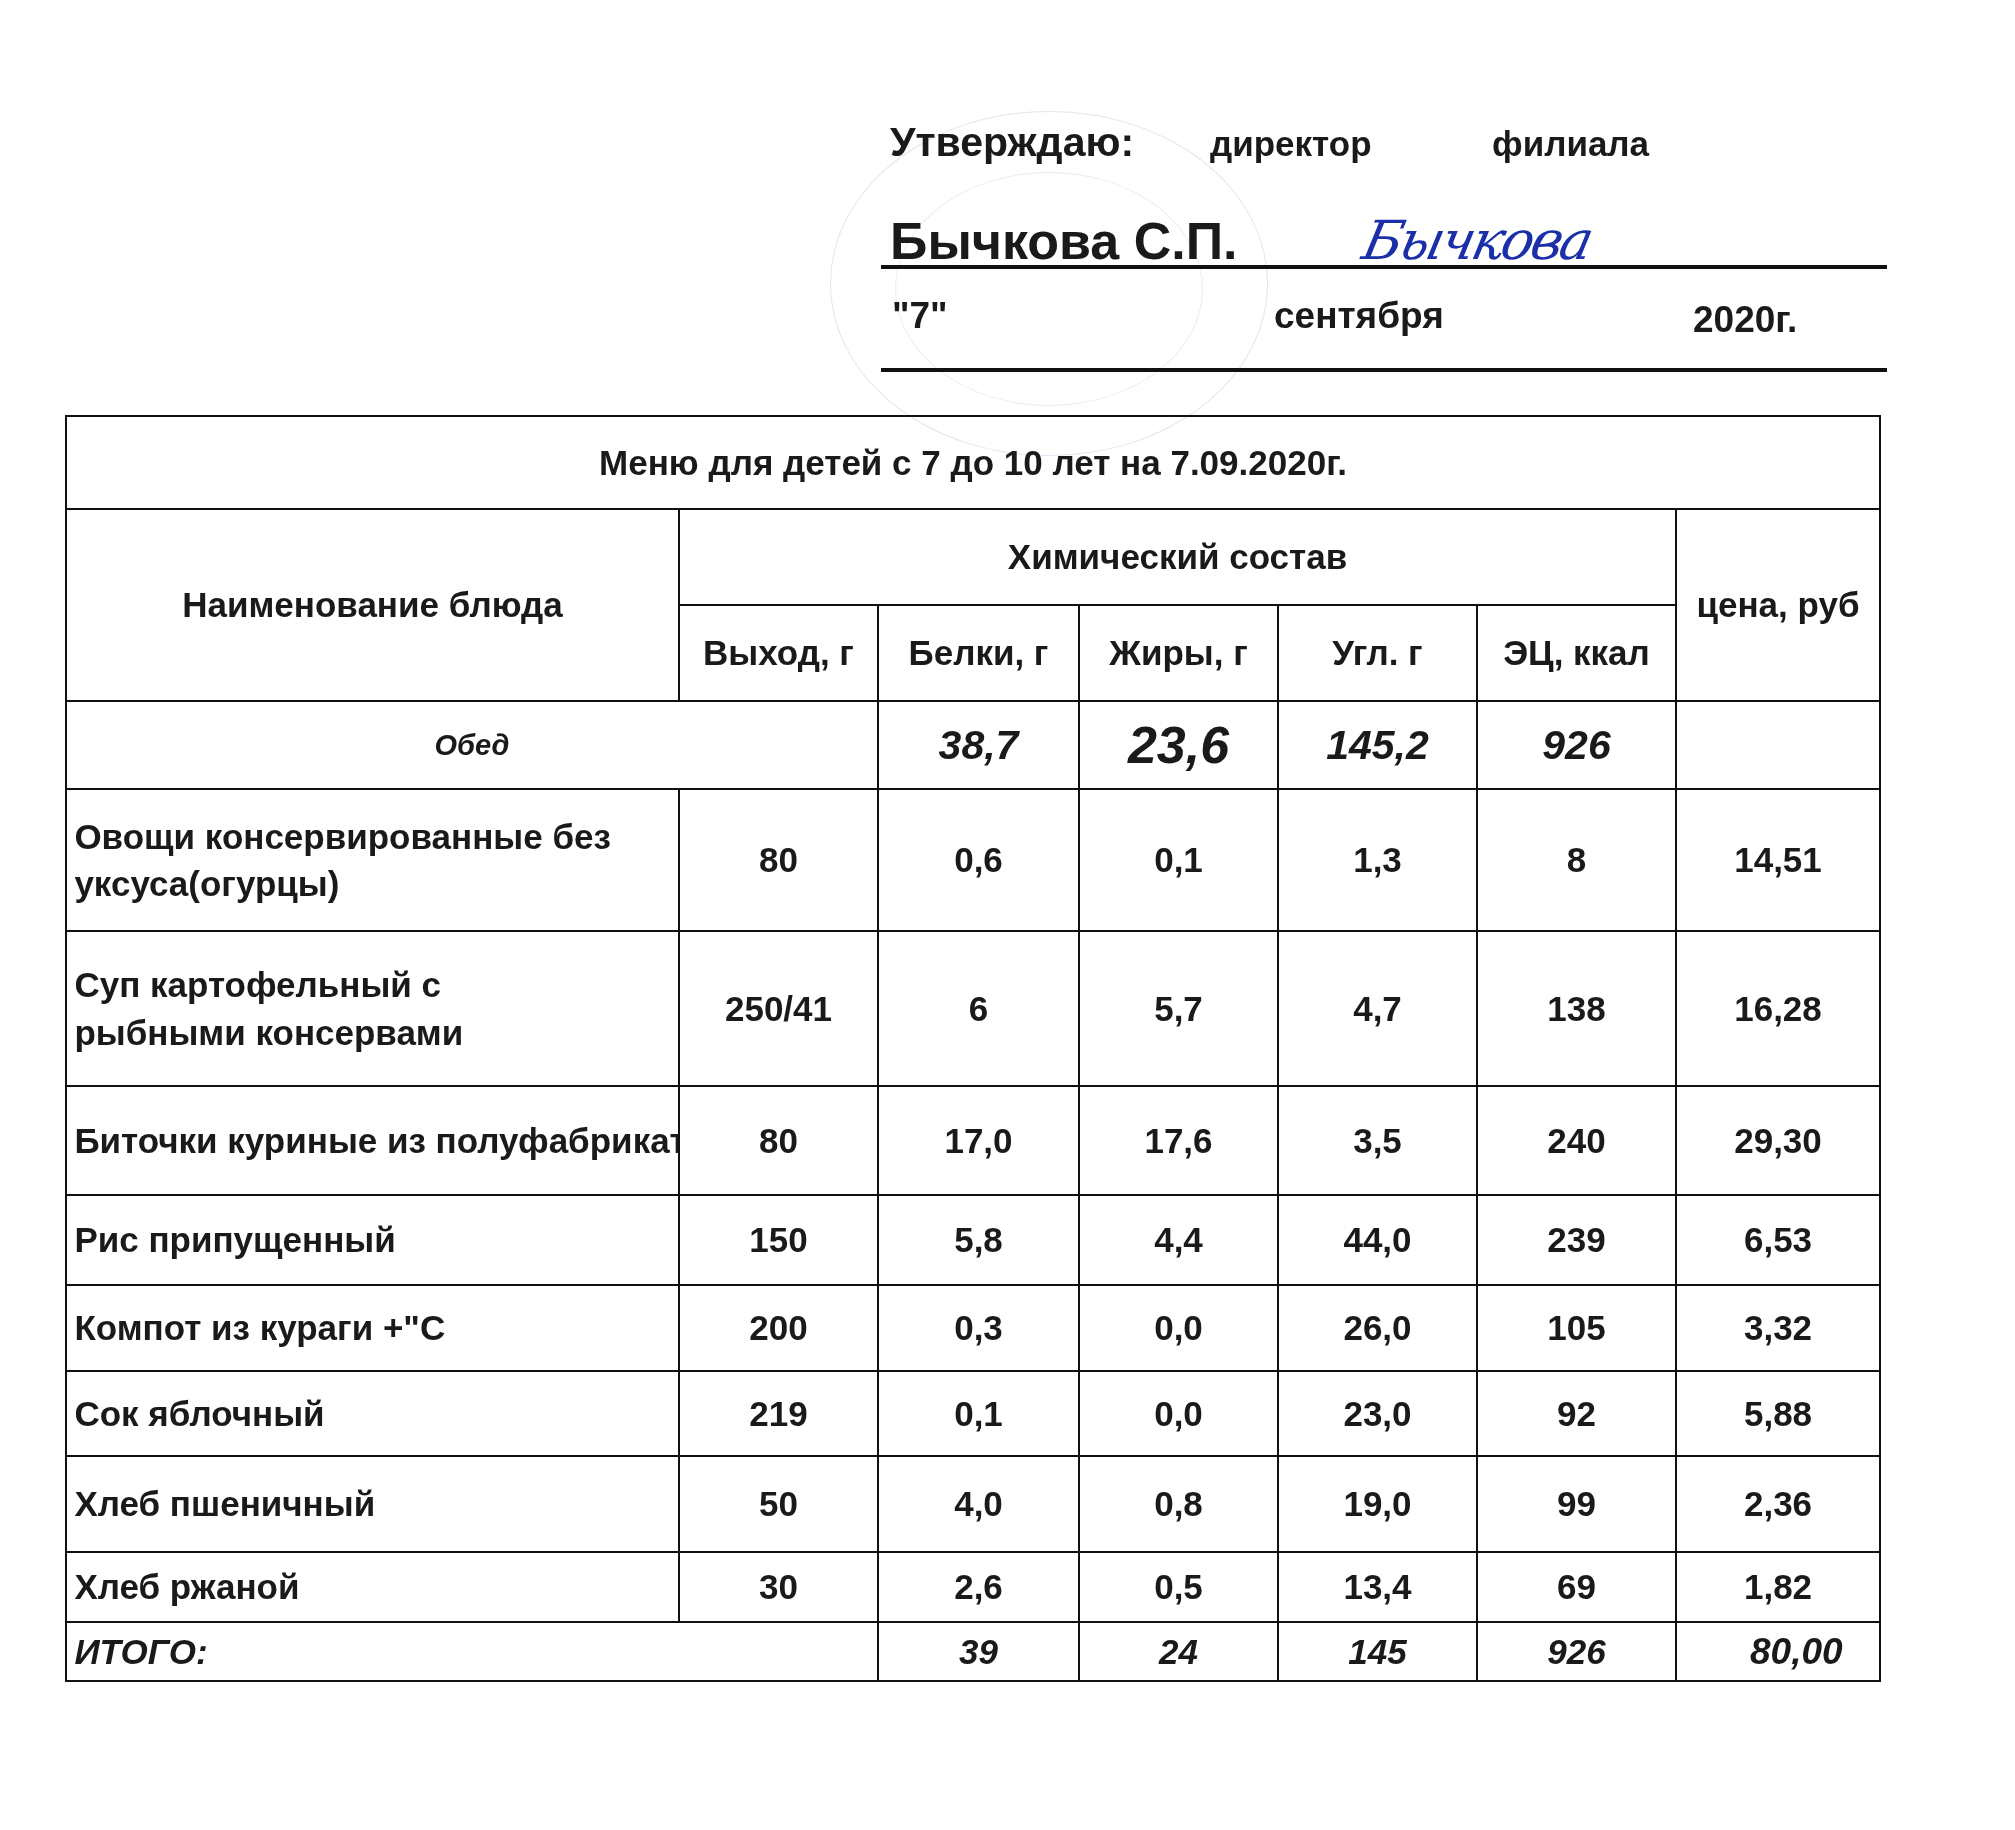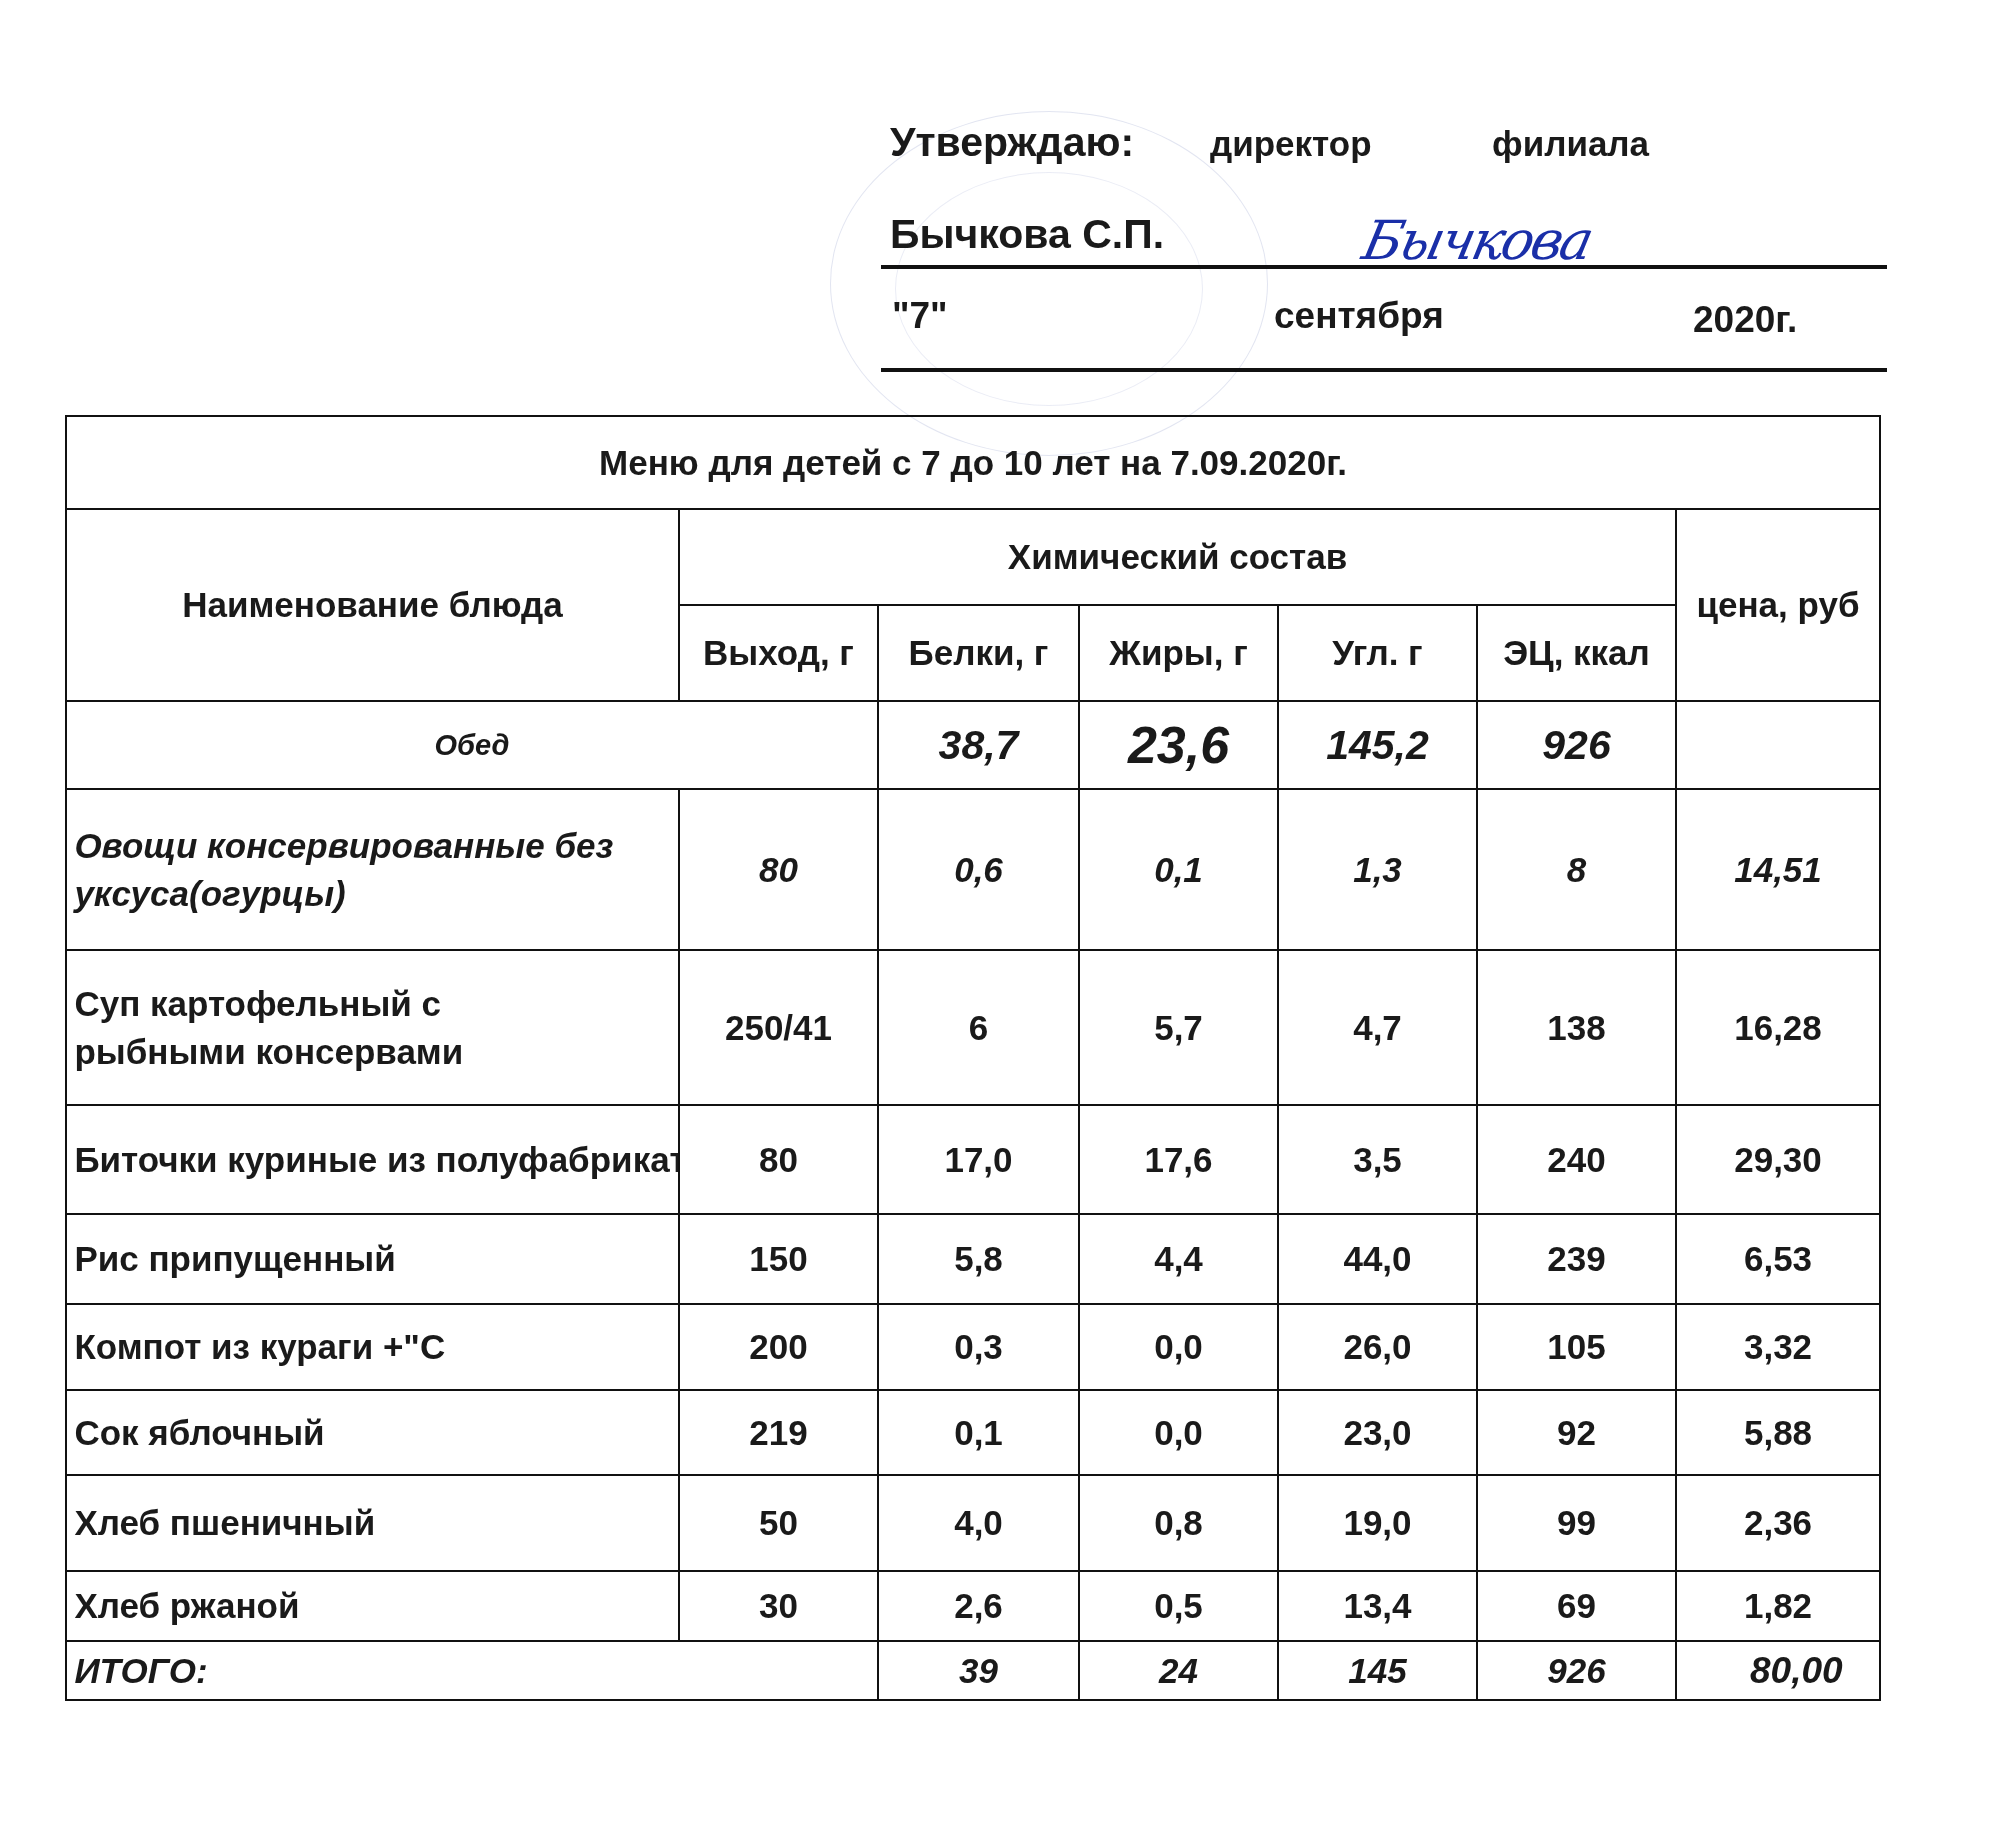--- a/index.html
+++ b/index.html
@@ -30,21 +30,21 @@
 </head>
 <body>
 
 <div class="stamp"></div>
 <div class="stamp-inner"></div>
 
 <div>
   <span class="ap-line" style="left:890px; top:119px; font-size:41px;">Утверждаю:</span>
   <span class="ap-line" style="left:1210px; top:124px; font-size:35px;">директор</span>
   <span class="ap-line" style="left:1492px; top:124px; font-size:35px;">филиала</span>
-  <span class="ap-line" style="left:890px; top:211px; font-size:41px;">Бычкова С.П.</span>
+  <span class="ap-line" style="left:890px; top:211px; font-size:52px;">Бычкова С.П.</span>
   <span class="signature">Бычкова</span>
   <div class="ap-rule" style="top:265px;"></div>
   <span class="ap-line" style="left:892px; top:295px; font-size:37px;">"7"</span>
   <span class="ap-line" style="left:1274px; top:295px; font-size:37px;">сентября</span>
   <span class="ap-line" style="left:1693px; top:299px; font-size:37px;">2020г.</span>
   <div class="ap-rule" style="top:368px;"></div>
 </div>
 
 <table class="tbl">
   <colgroup>
@@ -73,21 +73,21 @@
     <td class="hdr">ЭЦ, ккал</td>
   </tr>
   <tr style="height:88px;">
     <td colspan="2" class="italic" style="font-size:29px;">Обед</td>
     <td class="italic" style="font-size:41px;">38,7</td>
     <td class="italic" style="font-size:52px;margin-top:20px;">23,6</td>
     <td class="italic" style="font-size:41px;">145,2</td>
     <td class="italic" style="font-size:41px;">926</td>
     <td></td>
   </tr>
-  <tr style="height:161px;font-style:italic;">
+  <tr style="height:142px;">
     <td class="name wrap">Овощи консервированные без уксуса(огурцы)</td>
     <td>80</td>
     <td>0,6</td>
     <td>0,1</td>
     <td>1,3</td>
     <td>8</td>
     <td>14,51</td>
   </tr>
   <tr style="height:155px;">
     <td class="name wrap" style="padding-right:119px;">Суп картофельный с рыбными консервами</td>

